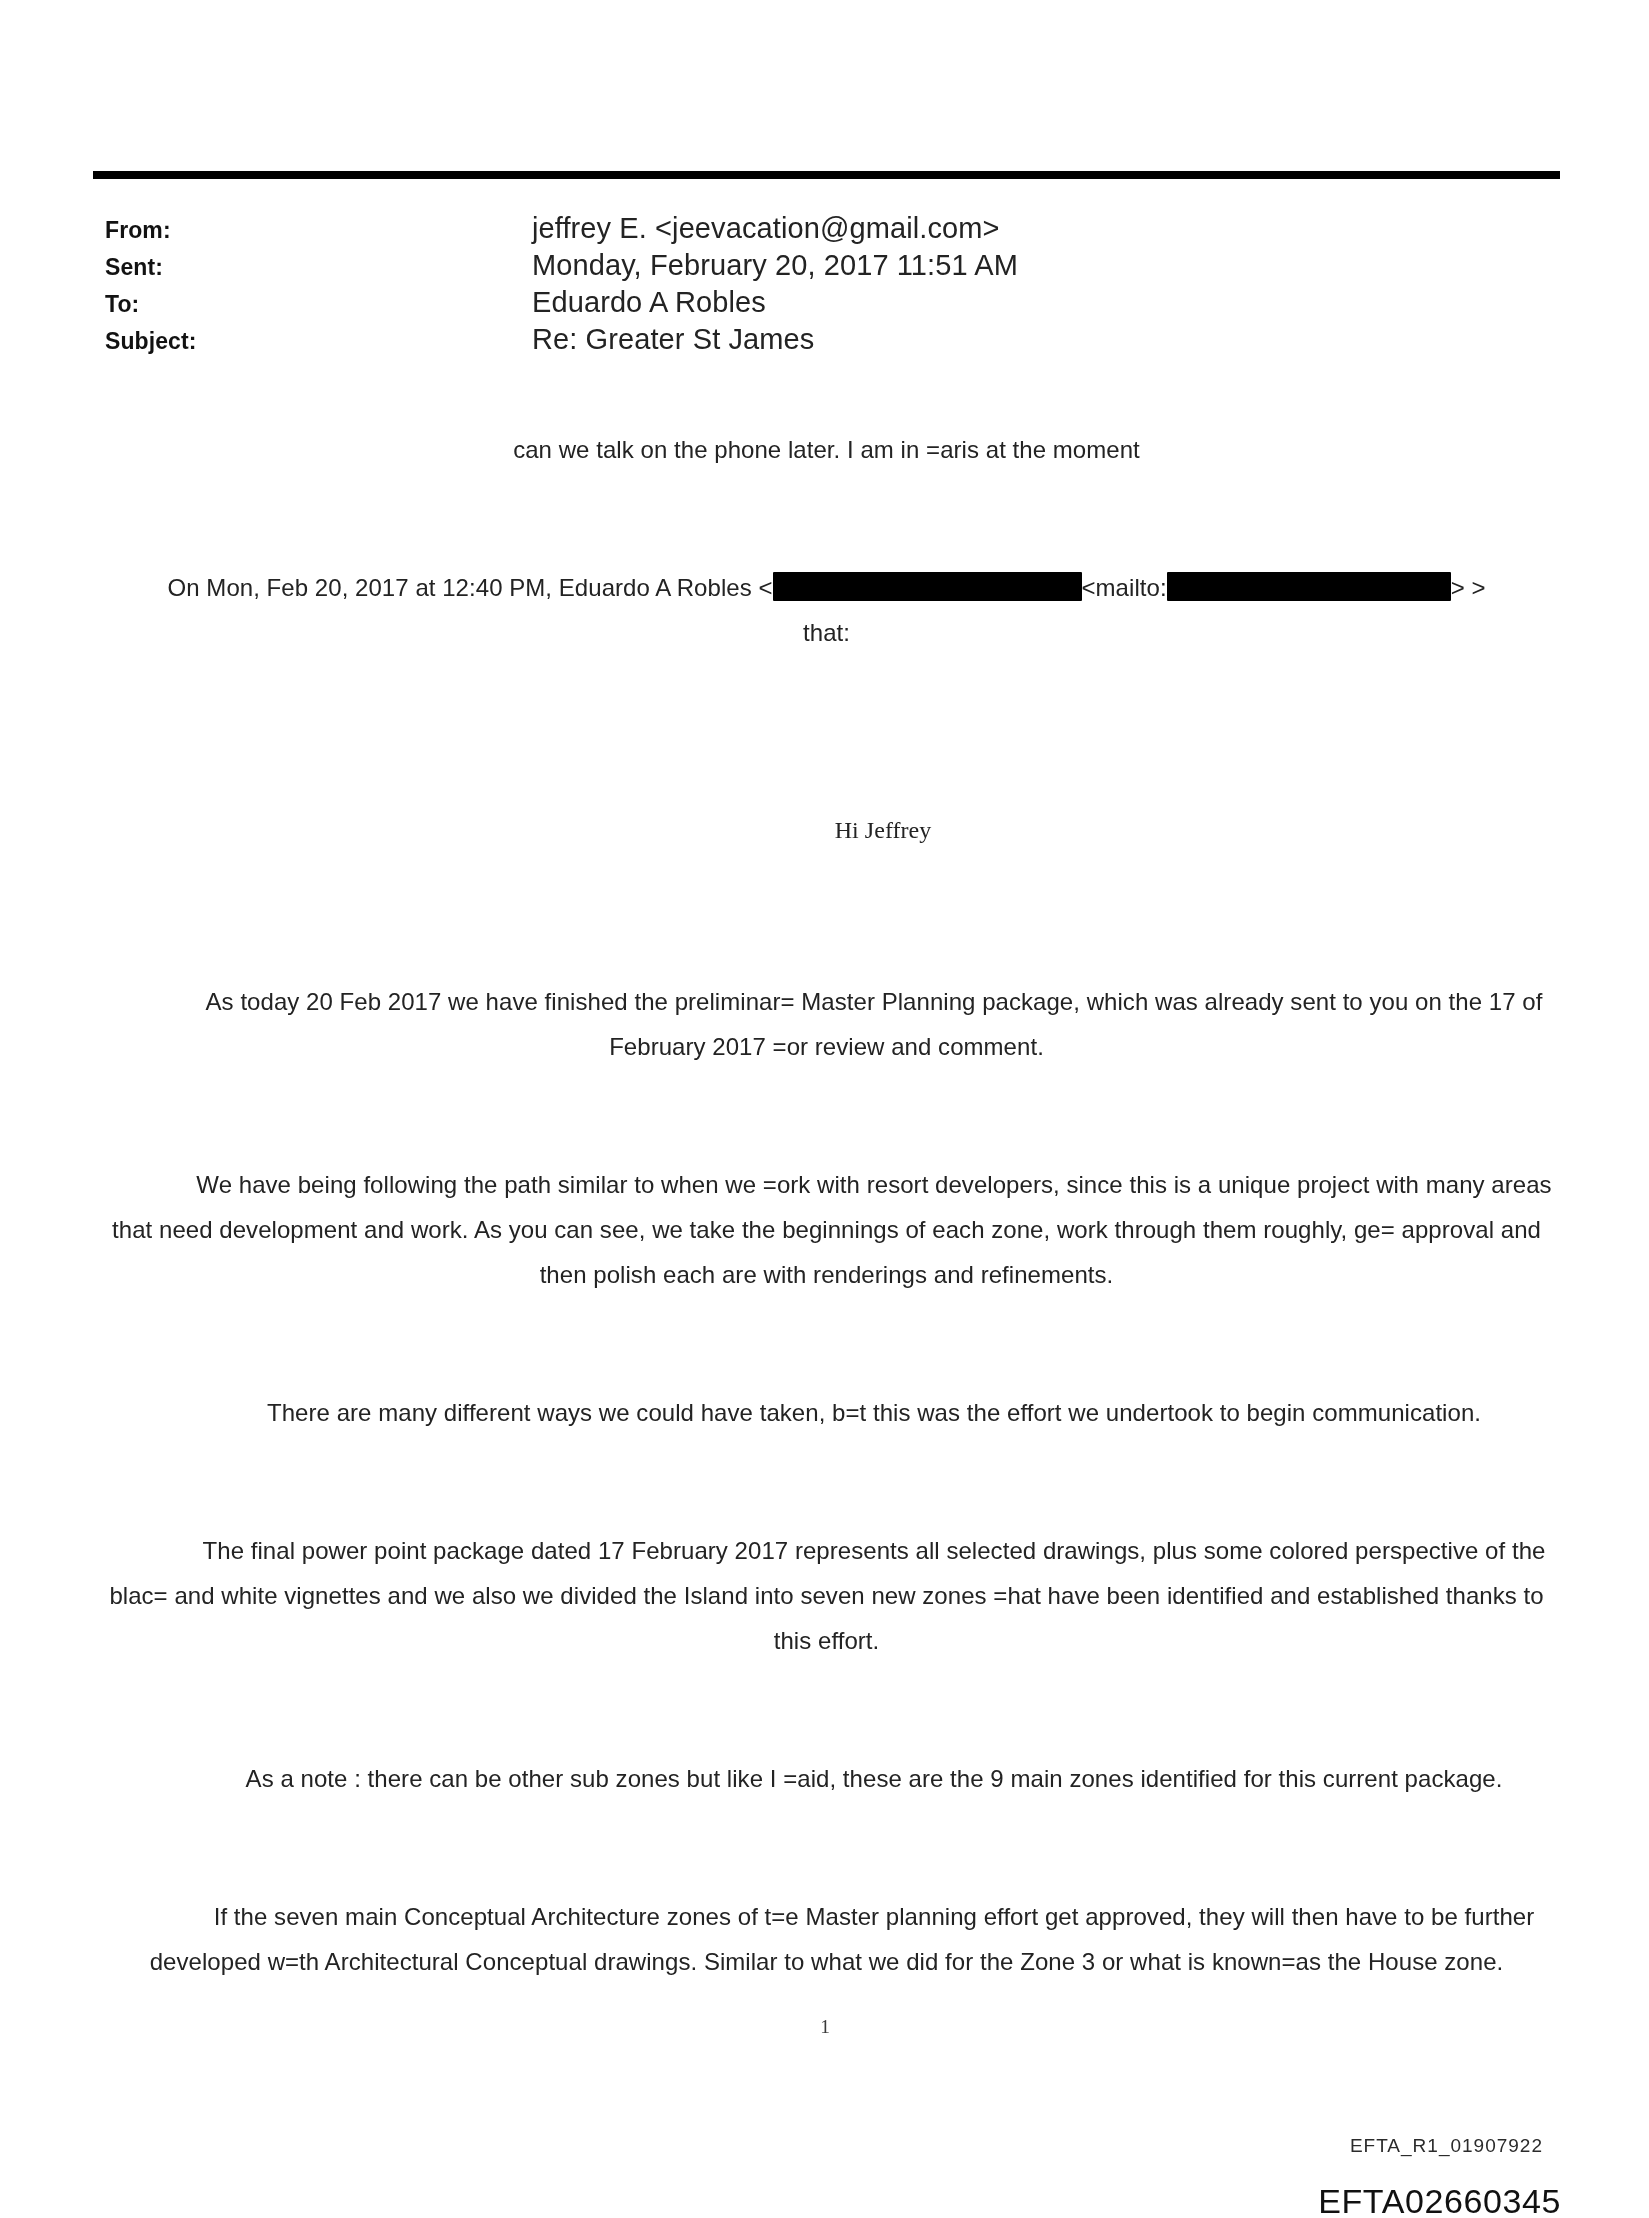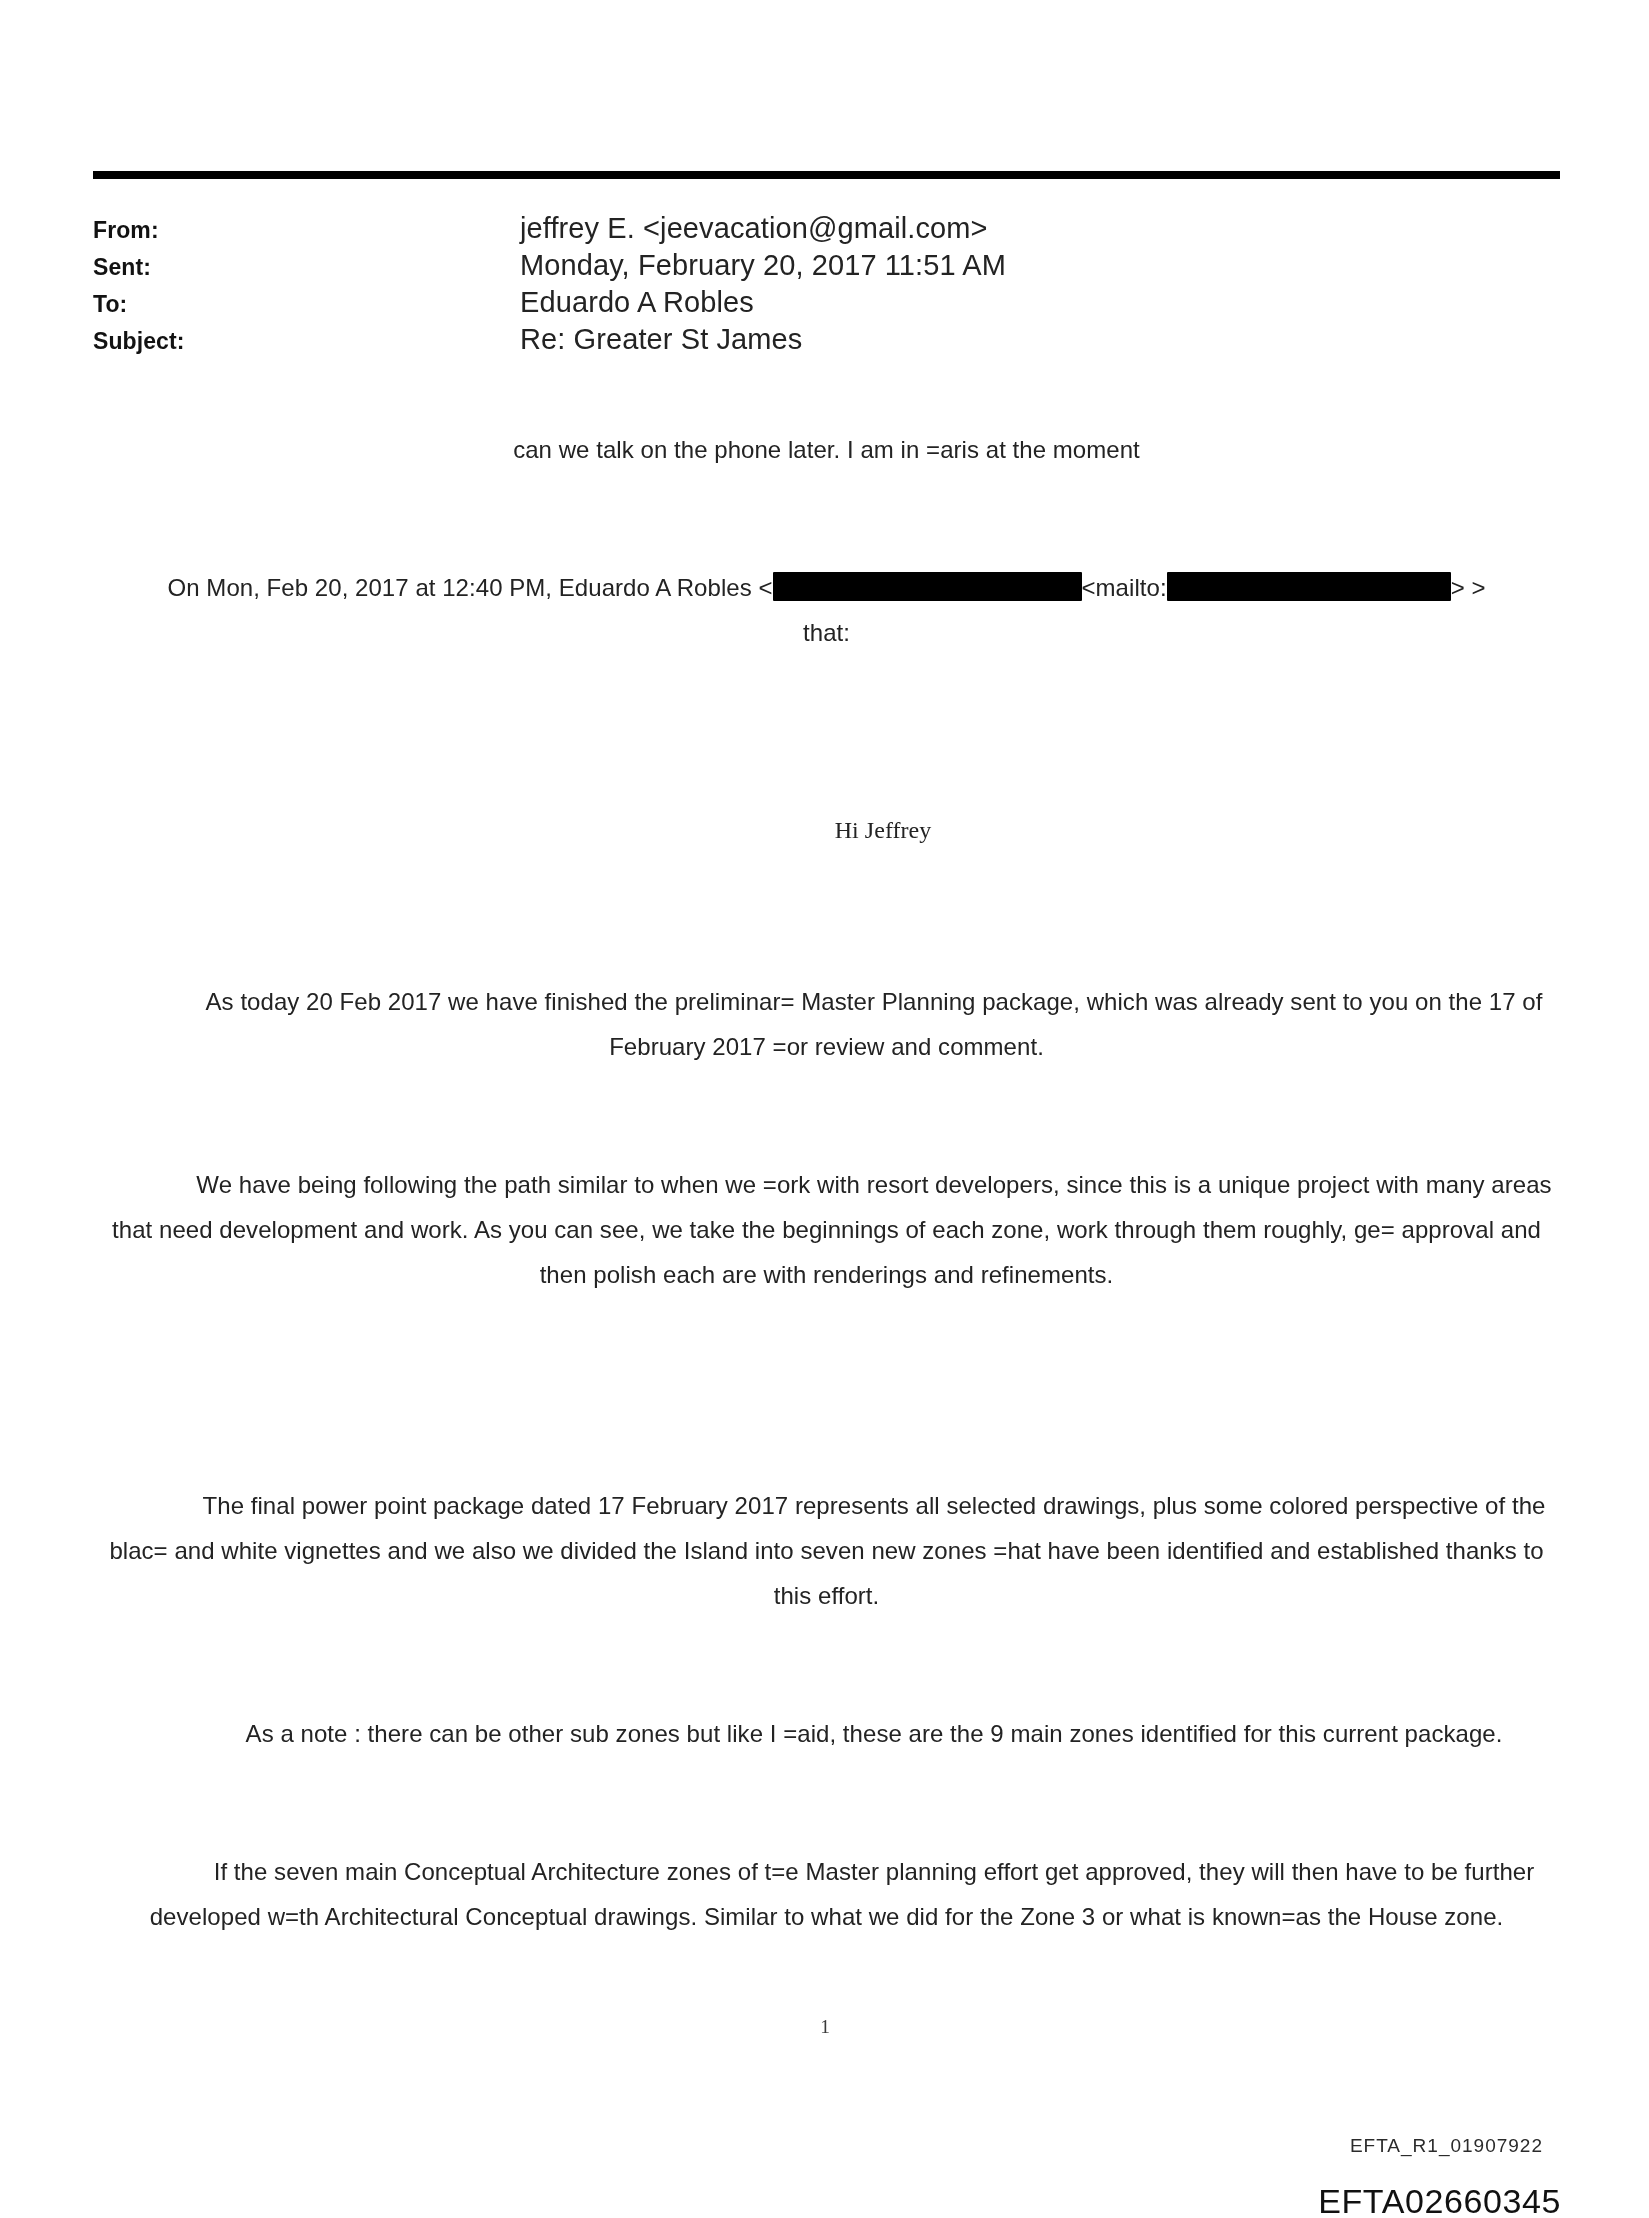--- a/index.html
+++ b/index.html
@@ -37,20 +37,21 @@
   .headers {
     position: absolute;
     left: 93px;
     top: 212px;
     width: 1407px;
   }
   .hdr-row {
     display: flex;
     align-items: baseline;
     height: 37px;
+    margin-left: 12px;
   }
   .hdr-label {
     width: 427px;
     font-weight: bold;
     font-size: 23px;
     letter-spacing: 0.1px;
     color: #121212;
   }
   .hdr-value {
     font-size: 29px;
@@ -168,20 +169,21 @@
     <div class="spacer-lg"></div>
 
     <p class="para indent">As today 20 Feb 2017 we have finished the preliminar= Master Planning package, which was already sent to you on the 17 of February 2017 =or review and comment.</p>
 
     <div class="spacer-md"></div>
 
     <p class="para indent">We have being following the path similar to when we =ork with resort developers, since this is a unique project with many areas that need development and work.  As you can see, we take the beginnings of each zone, work through them roughly, ge= approval and then polish each are with renderings and refinements.</p>
 
     <div class="spacer-md"></div>
 
+    <p class="para indent">There are many different ways we could have taken, b=t this was the effort we undertook to begin communication.</p>
 
     <div class="spacer-md"></div>
 
     <p class="para indent">The final power point package dated 17 February 2017 represents all selected drawings, plus some colored perspective of the blac= and white vignettes and we also we divided the Island into seven new zones =hat have been identified and established thanks to this effort.</p>
 
     <div class="spacer-md"></div>
 
     <p class="para indent">As a note : there can be other sub zones but like I =aid, these are the 9 main zones identified for this current package.</p>
 
     <div class="spacer-md"></div>

